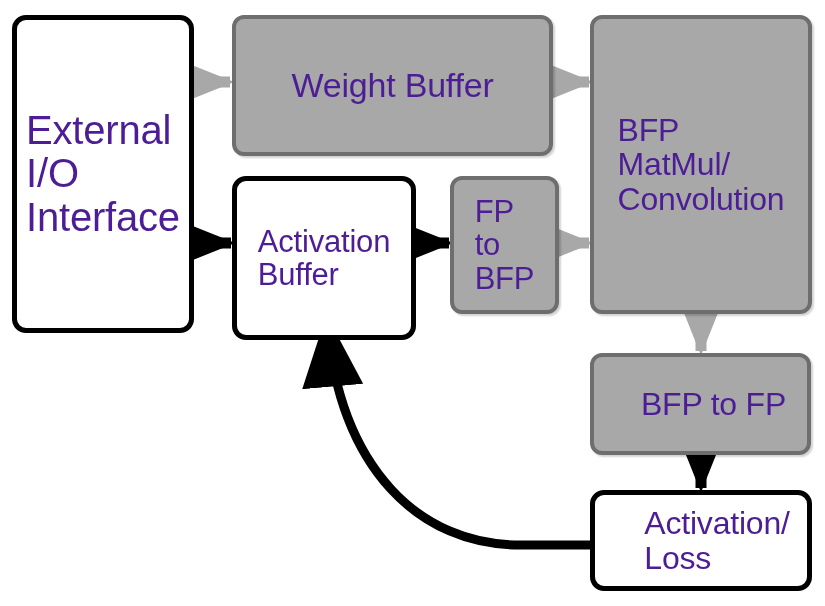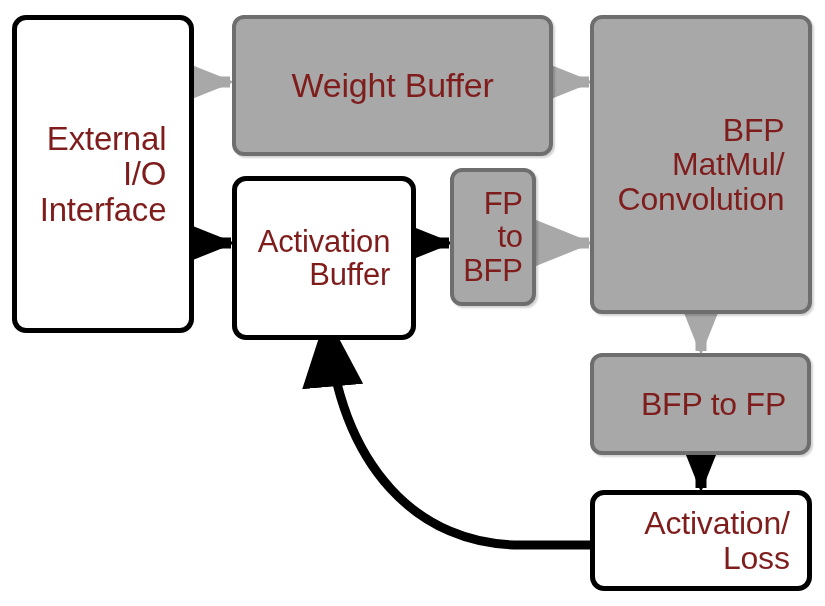--- a/index.html
+++ b/index.html
@@ -16,22 +16,22 @@
     height: 606px;
     background: #ffffff;
     overflow: hidden;
   }
   .node {
     position: absolute;
     box-sizing: border-box;
     display: flex;
     align-items: center;
     justify-content: center;
-    text-align: right;
-    color: #7f1d1d;
+    text-align: left;
+    color: #4c1d95;
     line-height: 1.08;
     white-space: pre-line;
     letter-spacing: -0.2px;
   }
   .node-white {
     background: #ffffff;
     border: 5px solid #000000;
     border-radius: 14px;
   }
   .node-gray {
@@ -83,30 +83,30 @@
 
     <line x1="554" y1="243" x2="589" y2="243" stroke="#a8a8a8" stroke-width="11" marker-end="url(#mk-gray-r)"></line>
 
     <line x1="701" y1="314" x2="701" y2="351" stroke="#a8a8a8" stroke-width="11" marker-end="url(#mk-gray-d)"></line>
 
     <line x1="701" y1="456" x2="701" y2="488" stroke="#000000" stroke-width="11" marker-end="url(#mk-black-d)"></line>
 
     <path d="M 592 545 L 520 545 C 420 545 340 470 327 322" fill="none" stroke="#000000" stroke-width="9" stroke-linecap="butt" marker-end="url(#mk-black-curve)"></path>
   </svg>
 
-  <div class="node node-white" style="left:12px; top:15px; width:182px; height:318px; font-size:33px;">External
+  <div class="node node-white" style="left:12px; top:15px; width:182px; height:318px; font-size:40px;">External
 I/O
 Interface</div>
 
   <div class="node node-gray" style="left:232px; top:15px; width:321px; height:141px; font-size:34px;">Weight Buffer</div>
 
   <div class="node node-white" style="left:232px; top:176px; width:184px; height:164px; font-size:31px;">Activation
 Buffer</div>
 
-  <div class="node node-gray" style="left:450px; top:168px; width:86px; height:138px; font-size:31px;">FP
+  <div class="node node-gray" style="left:450px; top:176px; width:109px; height:138px; font-size:31px;">FP
 to
 BFP</div>
 
   <div class="node node-gray" style="left:590px; top:15px; width:222px; height:299px; font-size:32px;">BFP
 MatMul/
 Convolution</div>
 
   <div class="node node-gray" style="left:590px; top:353px; width:221px; height:102px; font-size:32px;padding-left:26px;">BFP to FP</div>
 
   <div class="node node-white" style="left:590px; top:490px; width:222px; height:101px; font-size:32px;padding-left:32px;">Activation/

